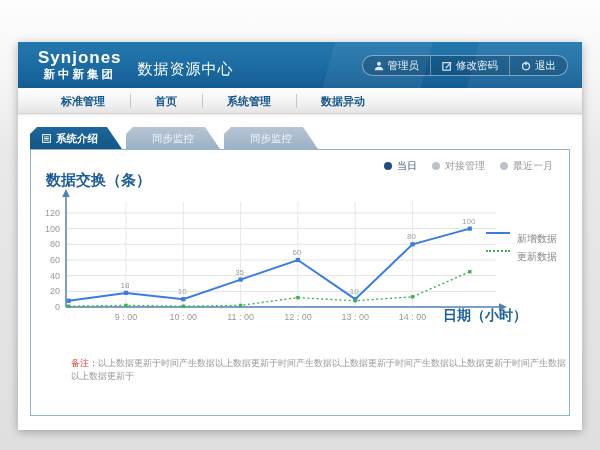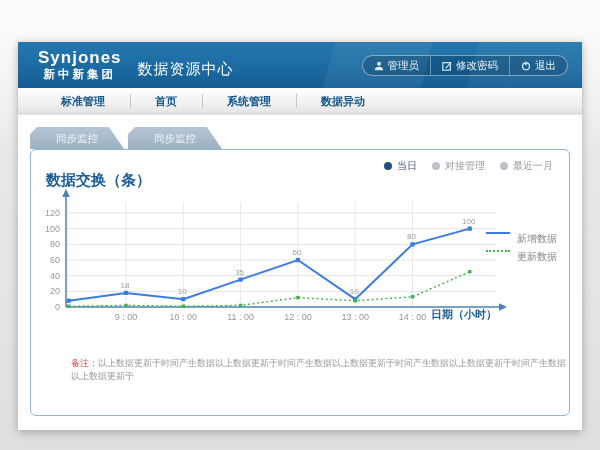--- a/index.html
+++ b/index.html
@@ -60,30 +60,30 @@
     padding:0 26px 0 26px;
   }
   .tab.active {
     background:linear-gradient(180deg,#1d6599 0%,#145687 100%);
     color:#fff; font-weight:bold;
     display:flex; align-items:center; gap:5px; padding:0 24px 0 12px;
   }
   .tab.active svg { width:9px; height:9px; }
   
   .panel {
-    margin:0 12px; height:267px; border:1px solid #8fb4d0; border-radius:6px;
+    margin:0 12px; height:267px; border:1px solid #8fb4d0; border-radius:0;
     position:relative; background:#fff;
   }
   .radio-group { position:absolute; top:9px; right:16px; display:flex; gap:15px; align-items:center; }
   .radio-opt { display:flex; align-items:center; gap:5px; cursor:pointer; font-size:10px; color:#999; }
   .radio-opt .dot { width:8px; height:8px; border-radius:50%; background:#bcc2c9; }
   .radio-opt.selected .dot { background:#1f4e80; }
   .radio-opt.selected { color:#3d536e; }
   .y-axis-title { position:absolute; left:15px; top:21px; font-size:15px; font-weight:bold; color:#1b5e97; }
-  .x-axis-title { position:absolute; left:400px; top:157px; font-size:11px; font-weight:bold; color:#1b5e97; }
+  .x-axis-title { position:absolute; left:412px; top:157px; font-size:14px; font-weight:bold; color:#1b5e97; }
   #chart-svg { position:absolute; left:0; top:36px; width:540px; height:150px; }
   #chart-svg text { font-family:"Liberation Sans","DejaVu Sans",sans-serif; }
   #chart-svg .tick { font-size:9px; fill:#999; }
   #chart-svg .pt-label { font-size:8px; fill:#9aa0a6; }
   .chart-legend { position:absolute; right:12px; top:82px; }
   .legend-item { display:flex; align-items:flex-start; gap:7px; font-size:10px; color:#888; height:18px; }
   .legend-sample { width:24px; border-top-width:2px; }
   .legend-sample.solid  { border-top-style:solid; }
   .legend-sample.dotted { border-top-style:dotted; }
   .footnote { position:absolute; left:40px; top:207px; width:495px; font-size:9px; color:#9a9a9a; line-height:1.4; }
@@ -127,20 +127,29 @@
 
   <div class="nav">
     <div class="nav-item">标准管理</div>
     <div class="nav-item">首页</div>
     <div class="nav-item">系统管理</div>
     <div class="nav-item">数据异动</div>
   </div>
 
   <div class="content">
     <div class="tabs">
+      <div class="tab active">
+        <svg viewBox="0 0 10 10">
+            <rect x="0.7" y="0.7" width="8.6" height="8.6" fill="none" stroke="#fff" stroke-width="1.1"></rect>
+            <line x1="2.4" y1="3.2" x2="7.6" y2="3.2" stroke="#fff" stroke-width="1"></line>
+            <line x1="2.4" y1="5" x2="7.6" y2="5" stroke="#fff" stroke-width="1"></line>
+            <line x1="2.4" y1="6.8" x2="7.6" y2="6.8" stroke="#fff" stroke-width="1"></line>
+          </svg>
+        <span>系统介绍</span>
+      </div>
       <div class="tab">同步监控</div>
       <div class="tab">同步监控</div>
     </div>
 
     <div class="panel">
 
       <div class="radio-group">
         <div class="radio-opt selected">
           <span class="dot"></span>
           <span>当日</span>

